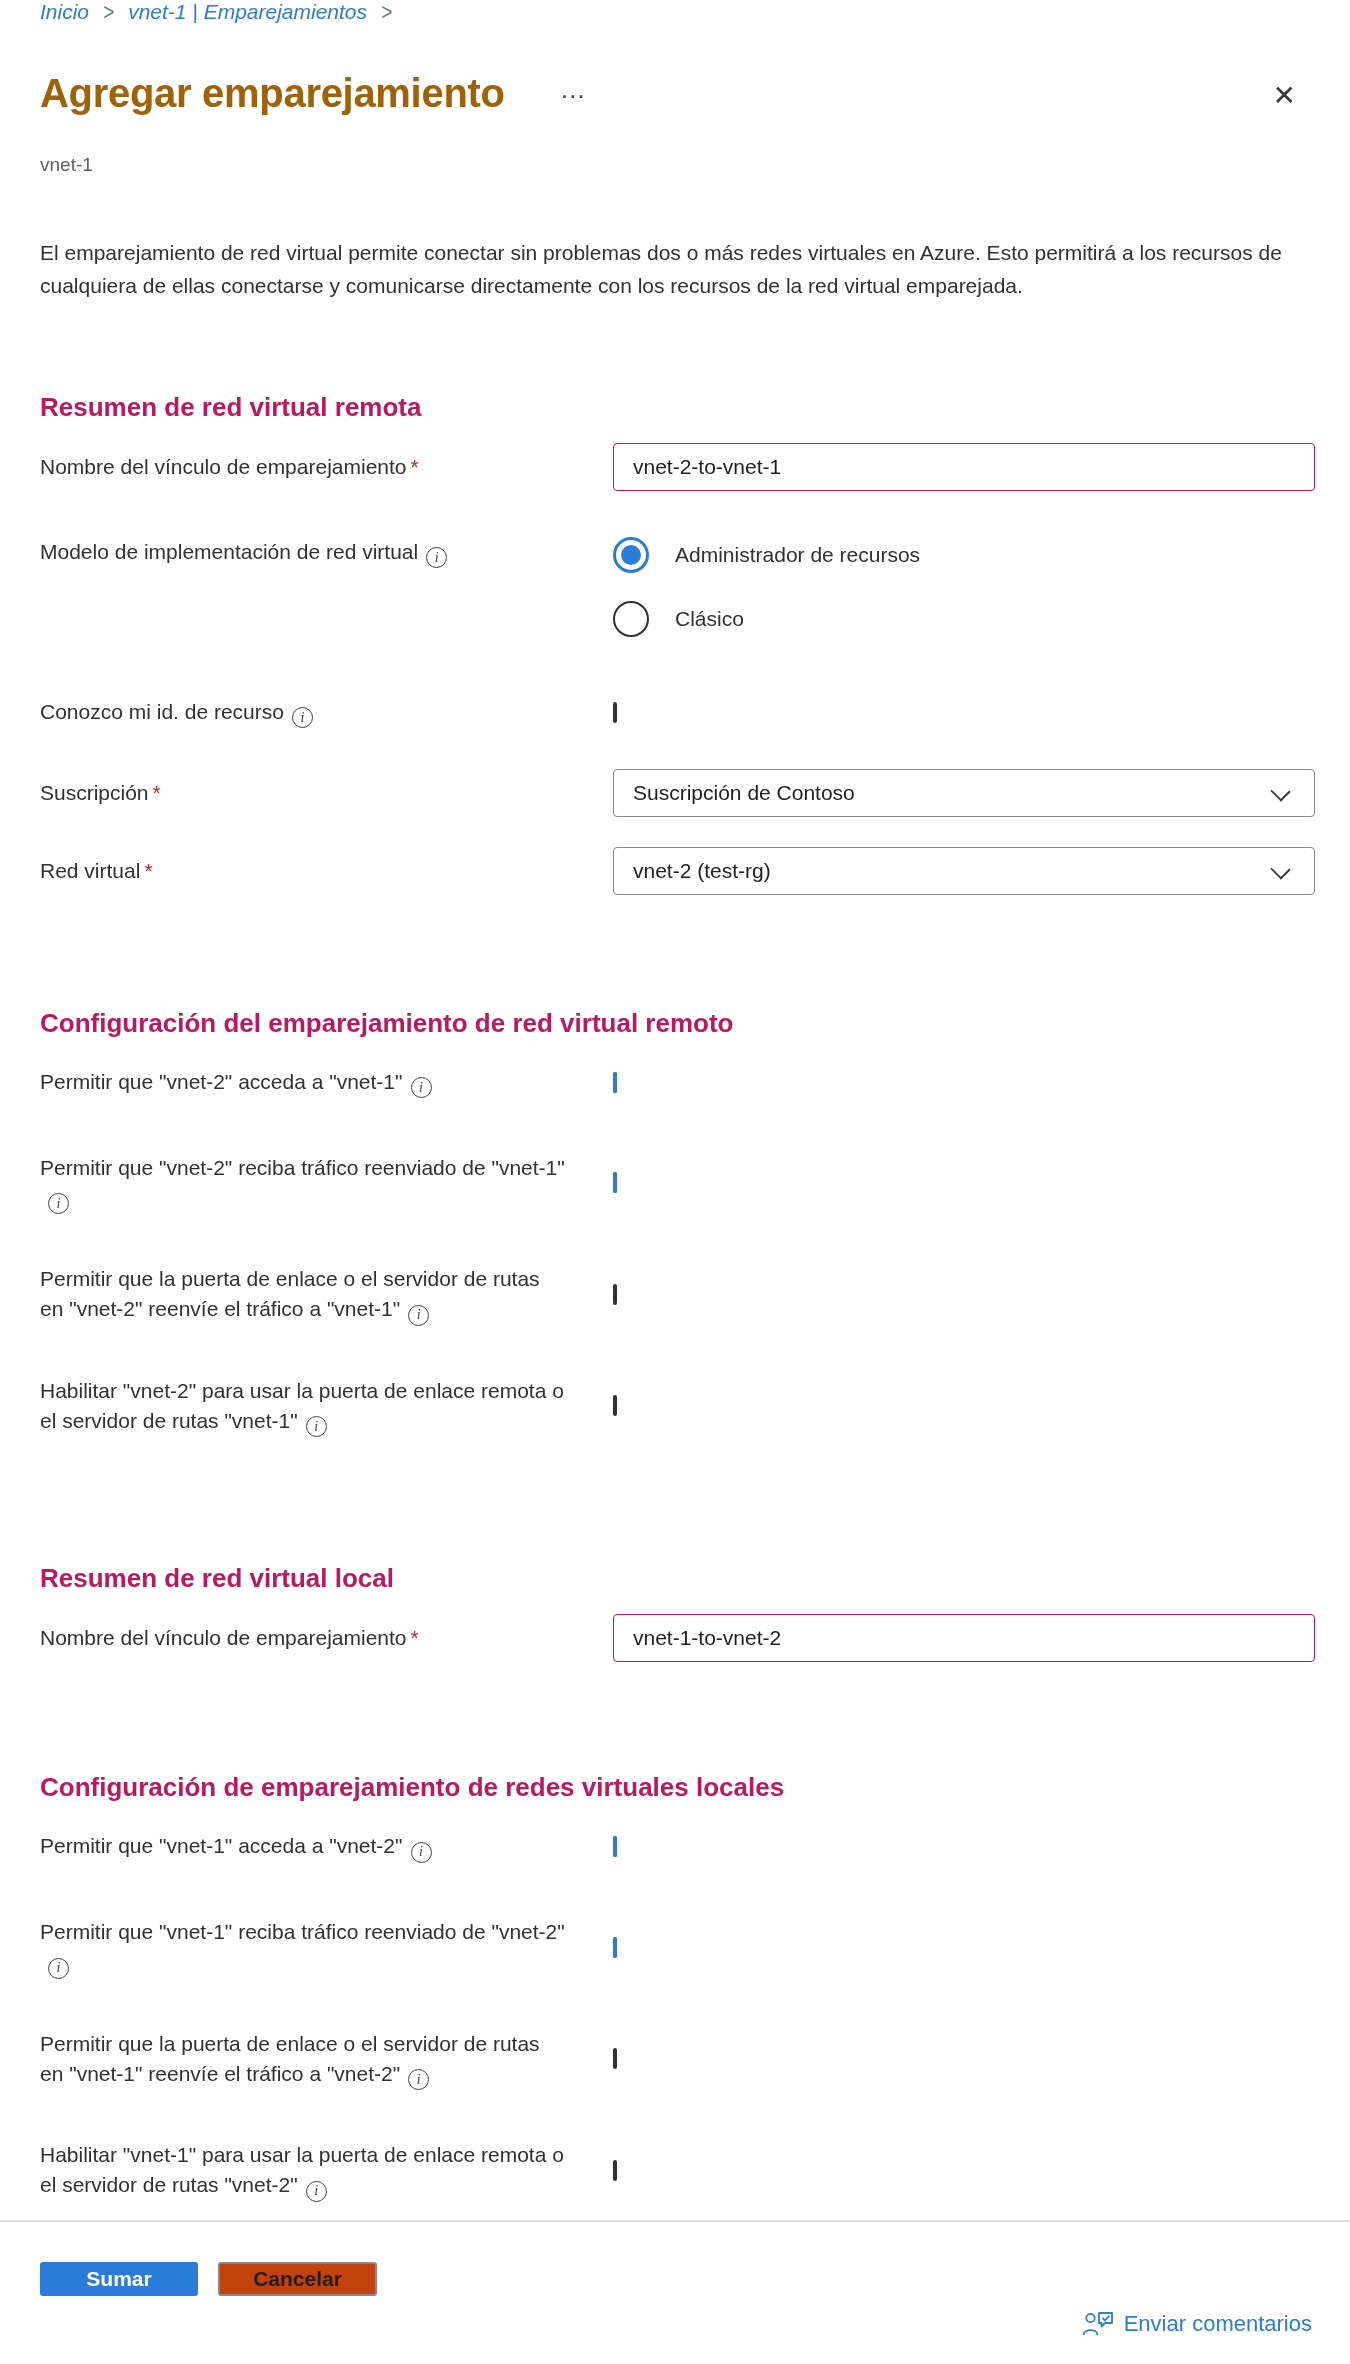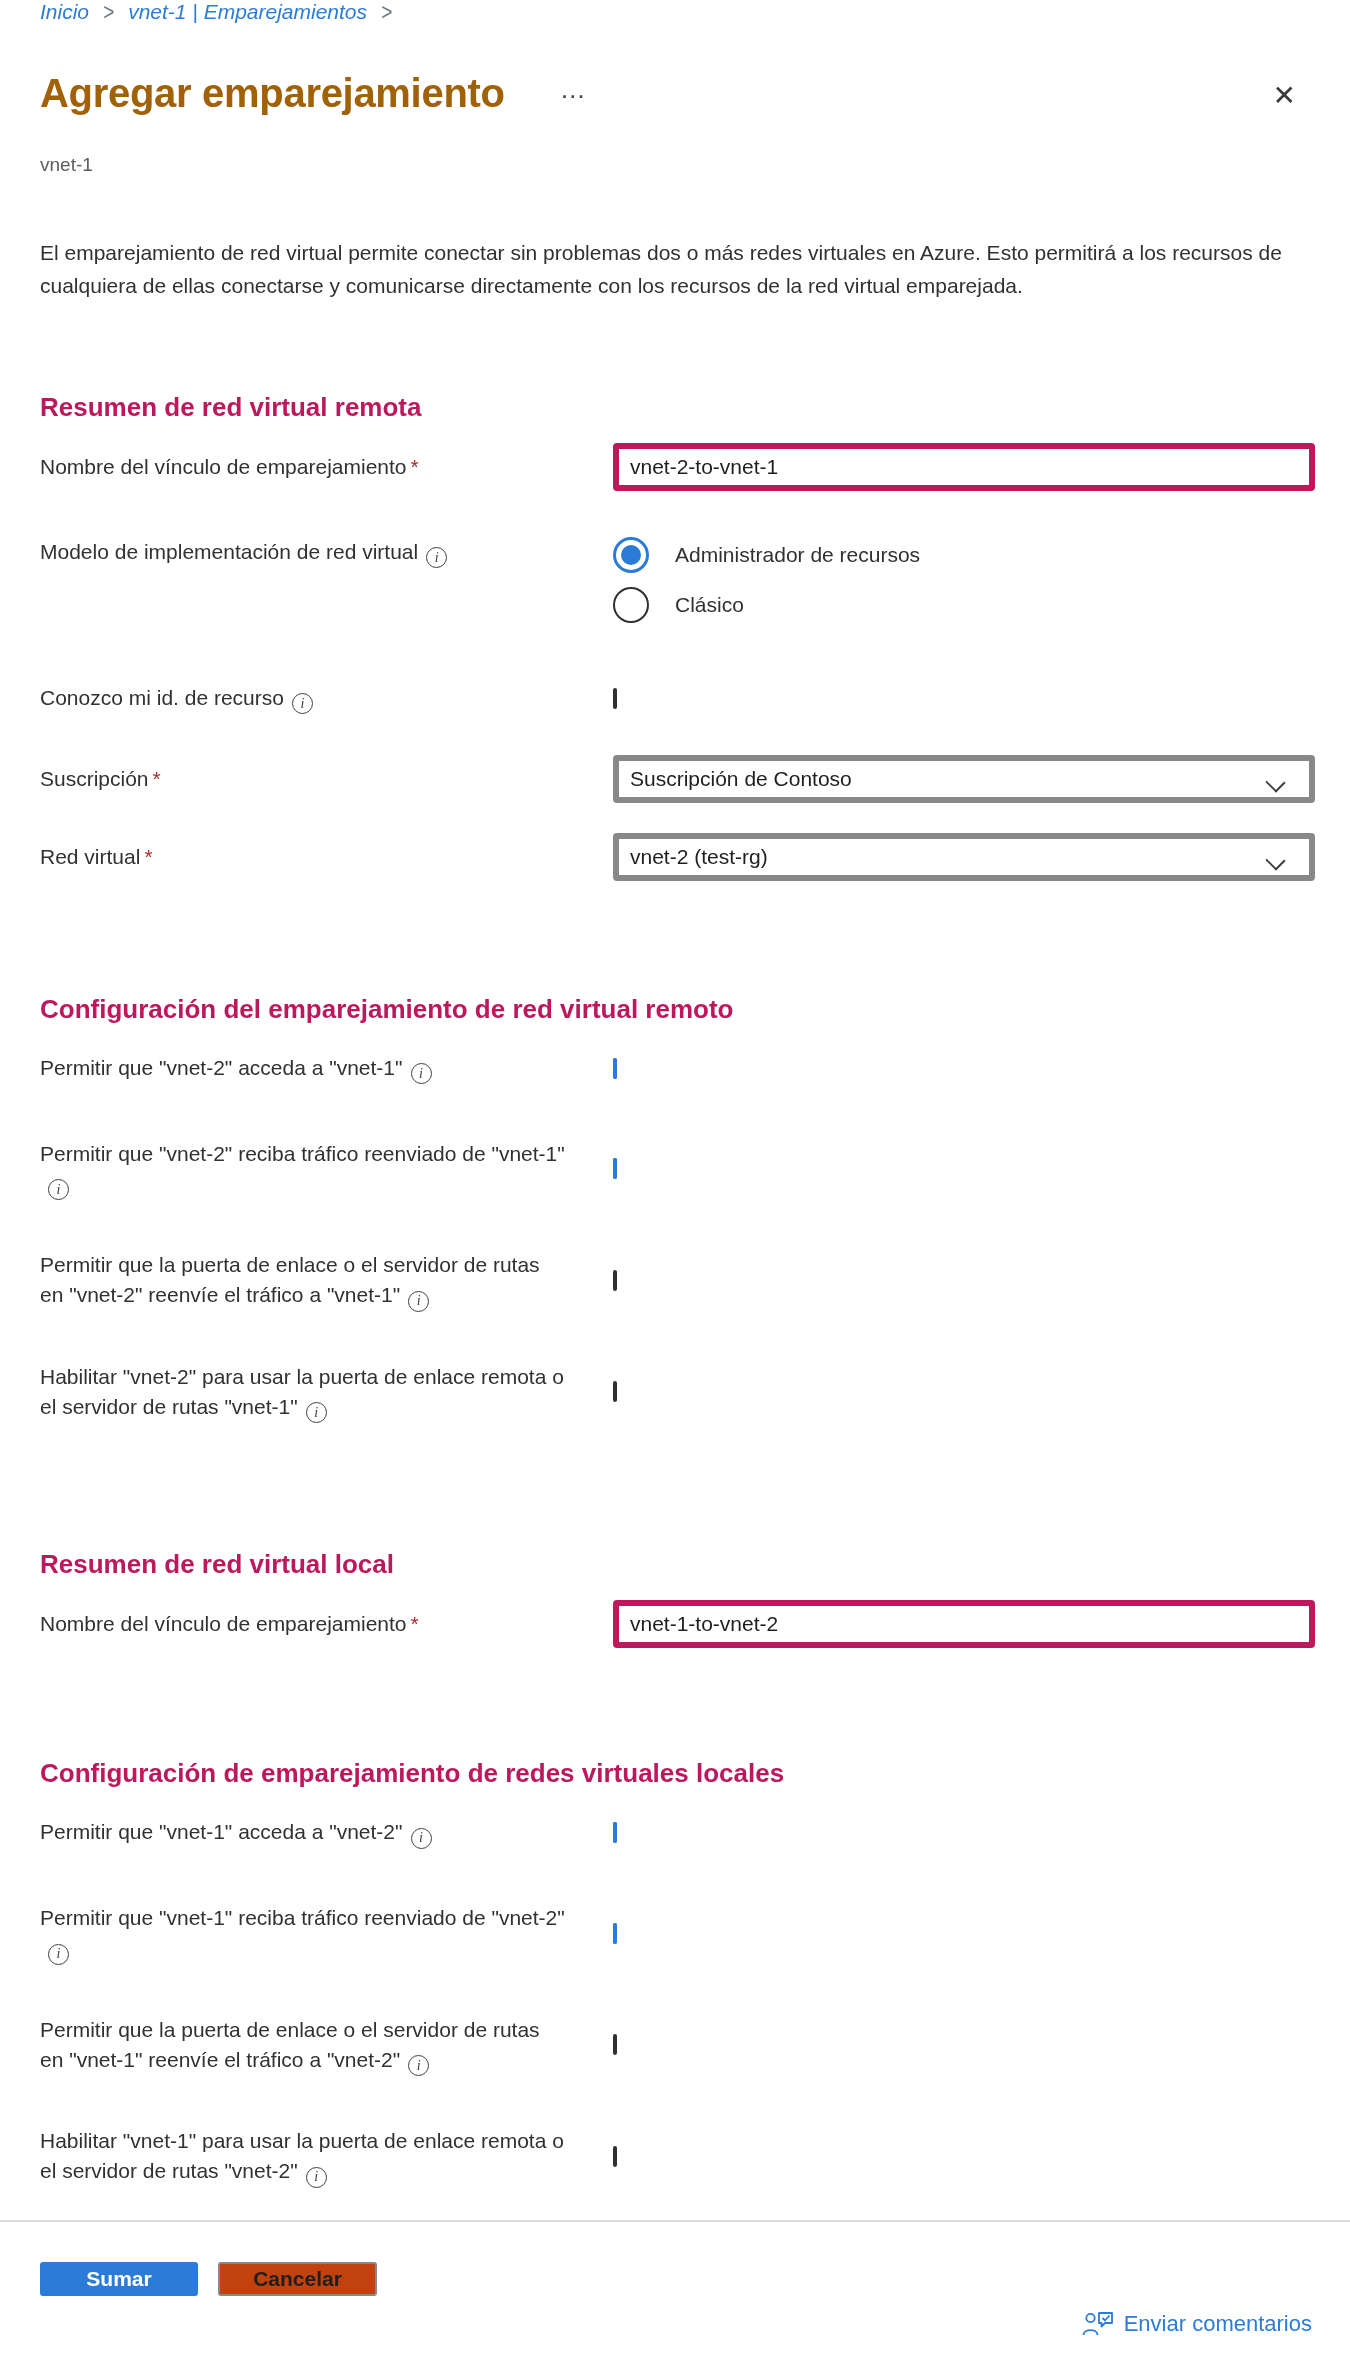--- a/index.html
+++ b/index.html
@@ -43,34 +43,34 @@
   .req { color: #b02b2b; margin-left: 4px; }
   .info-icon {
     display: inline-flex; align-items: center; justify-content: center;
     width: 21px; height: 21px; border: 1.5px solid #404040; border-radius: 50%;
     font-size: 14px; line-height: 1; color: #404040; margin-left: 8px;
     vertical-align: -3px; cursor: pointer; font-family: "Liberation Serif", serif; font-style: italic;
   }
 
   
   .text-input, .select-box {
-    width: 702px; height: 48px; border: 6px solid #be185d; border-radius: 4px;
+    width: 702px; height: 48px; border: 1px solid #be185d; border-radius: 4px;
     background: #fff; font-size: 21px; color: #201f1e;
-    display: flex; align-items: center; padding: 0 11px; position: relative;
+    display: flex; align-items: center; padding: 0 19px; position: relative;
   }
   .select-box { border-color: #8a8886; cursor: pointer; }
   .chevron-down-icon {
     position: absolute; right: 26px; top: 14px;
     width: 15px; height: 15px;
     border-right: 2px solid #3b3a39; border-bottom: 2px solid #3b3a39;
     transform: rotate(45deg) scaleY(0.9); transform-origin: center;
   }
 
   
-  .radio-group { display: flex; flex-direction: column; gap: 14px; }
+  .radio-group { display: flex; flex-direction: column; gap: 28px; }
   .radio-option { display: flex; align-items: center; cursor: pointer; }
   .radio {
     width: 36px; height: 36px; border-radius: 50%;
     border: 2.5px solid #323130; background: #fff; position: relative; flex: 0 0 36px;
   }
   .radio.selected { border: 3px solid #2b7cd9; }
   .radio.selected::after {
     content: ""; position: absolute; left: 5px; top: 5px; right: 5px; bottom: 5px;
     border-radius: 50%; background: #2b7cd9;
   }

